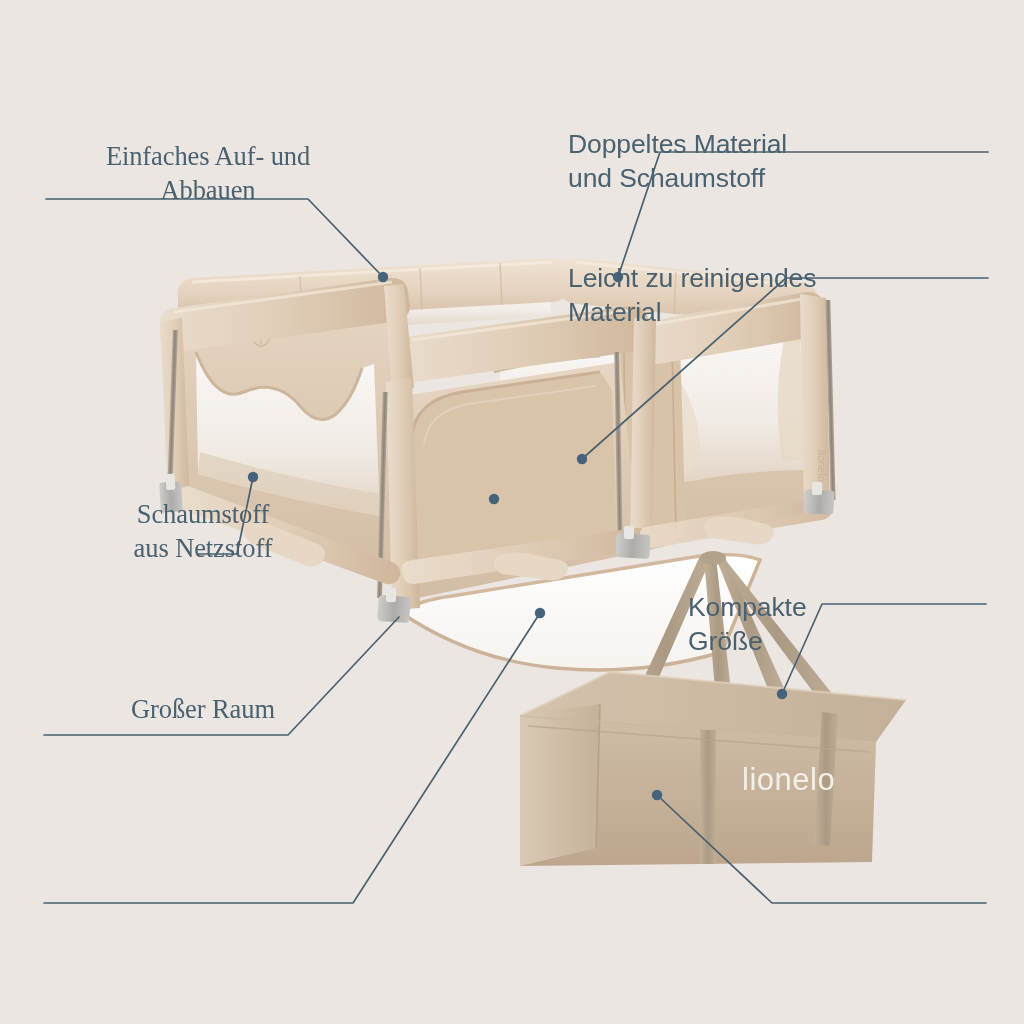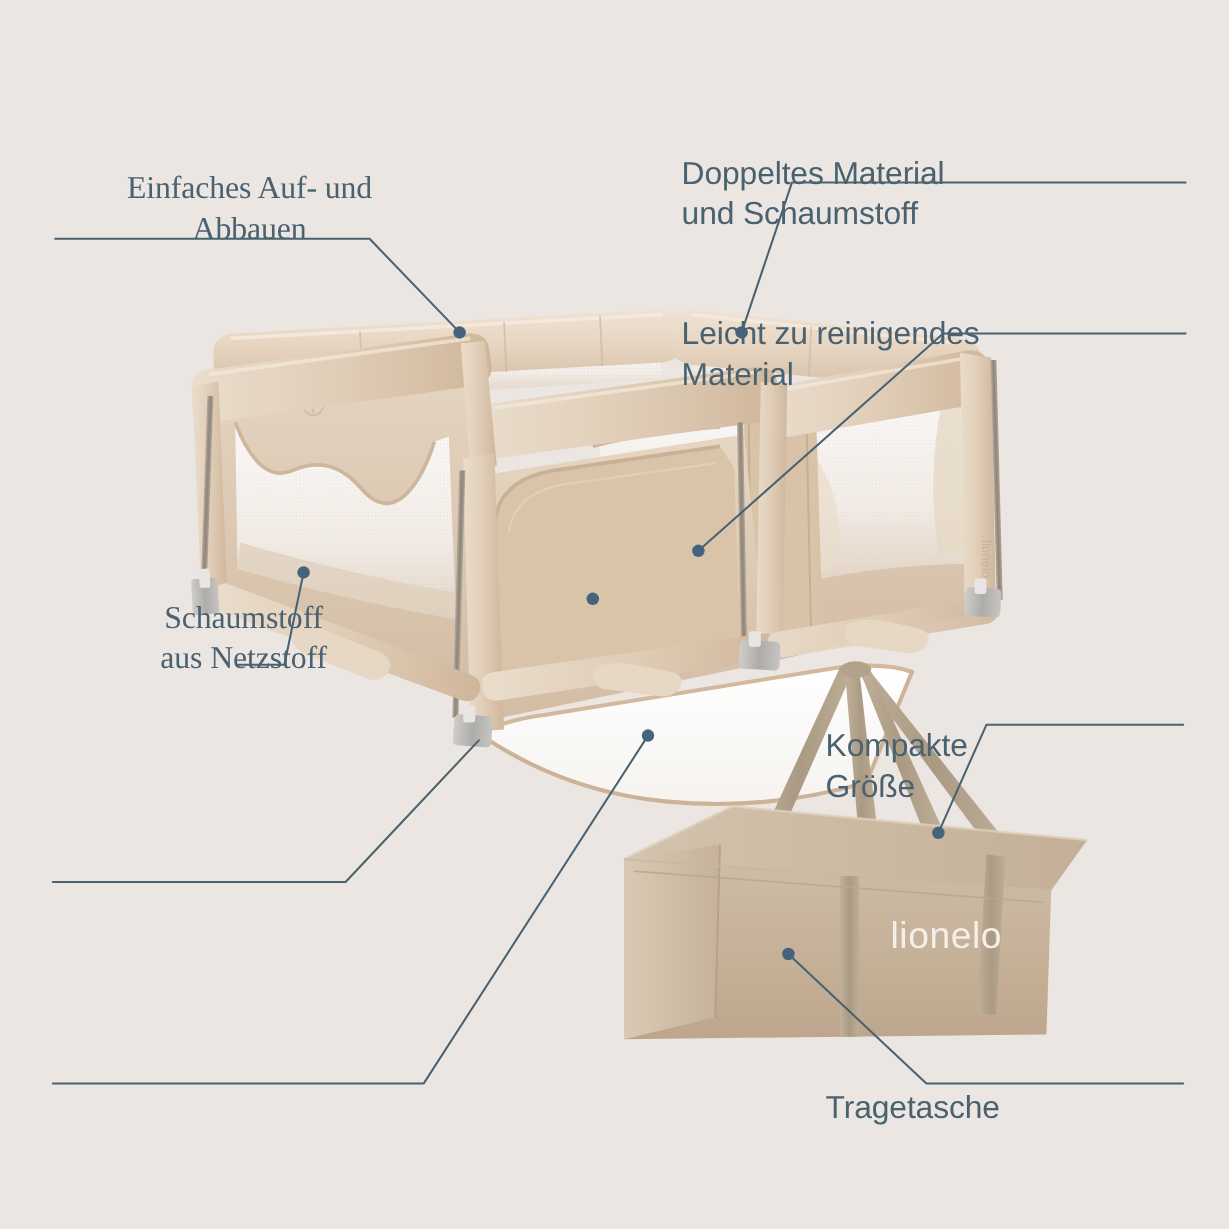--- a/index.html
+++ b/index.html
@@ -23,21 +23,21 @@
   .ct-left{text-align:center;font-family:Liberation Serif, serif;}
   .ct-right{text-align:left;margin-top:44px;}
 
   
   #lb-einfaches{left:38px;top:139px;width:340px;}
   #lb-doppeltes{right:36px;top:83px;width:420px;}
   #lb-leicht{right:36px;top:217px;width:420px;}
   #lb-seiten{left:38px;top:497px;width:330px;}
   #lb-gross{left:38px;top:692px;width:330px;}
   #lb-reiss{left:38px;top:862px;width:420px;}
-  #lb-kompakt{right:36px;top:560px;width:300px;}
+  #lb-kompakt{right:36px;top:546px;width:300px;}
   #lb-trage{right:36px;top:862px;width:300px;}
 </style>
 </head>
 <body>
 
 <div id="stage">
 
   <svg class="svgroot" viewBox="0 0 1024 1024">
     <defs>
       <linearGradient id="railTop" x1="0" y1="0" x2="0" y2="1">
@@ -317,20 +317,20 @@
 
   <div class="callout-text ct-right" id="lb-doppeltes">Doppeltes Material
 und Schaumstoff</div>
 
   <div class="callout-text ct-right" id="lb-leicht">Leicht zu reinigendes
 Material</div>
 
   <div class="callout-text ct-left" id="lb-seiten">Schaumstoff
 aus Netzstoff</div>
 
+  <div class="callout-text ct-left" id="lb-gross">Großer Raum</div>
 
 
   <div class="callout-text ct-right" id="lb-kompakt">Kompakte
 Größe</div>
 
-  <div class="callout-text ct-right" id="lb-trage">Tragetasche</div>
 
 </div>
 
 </body></html>

